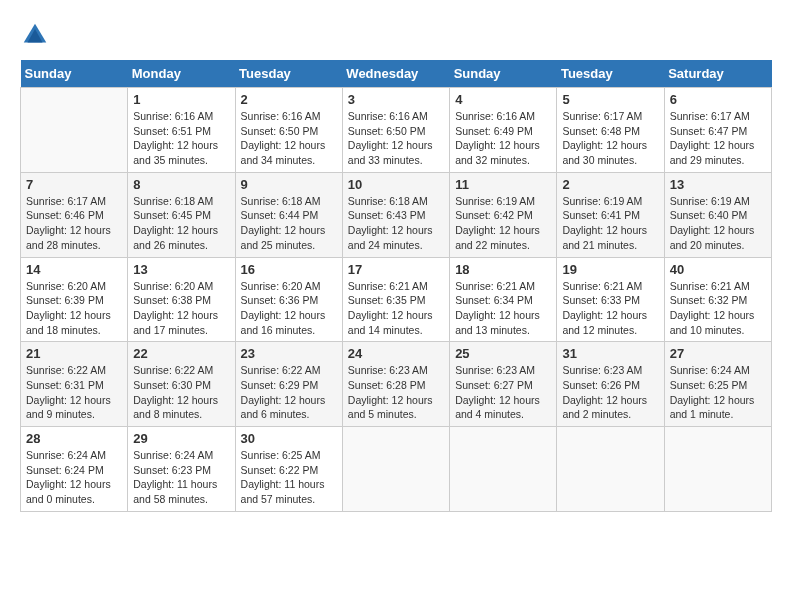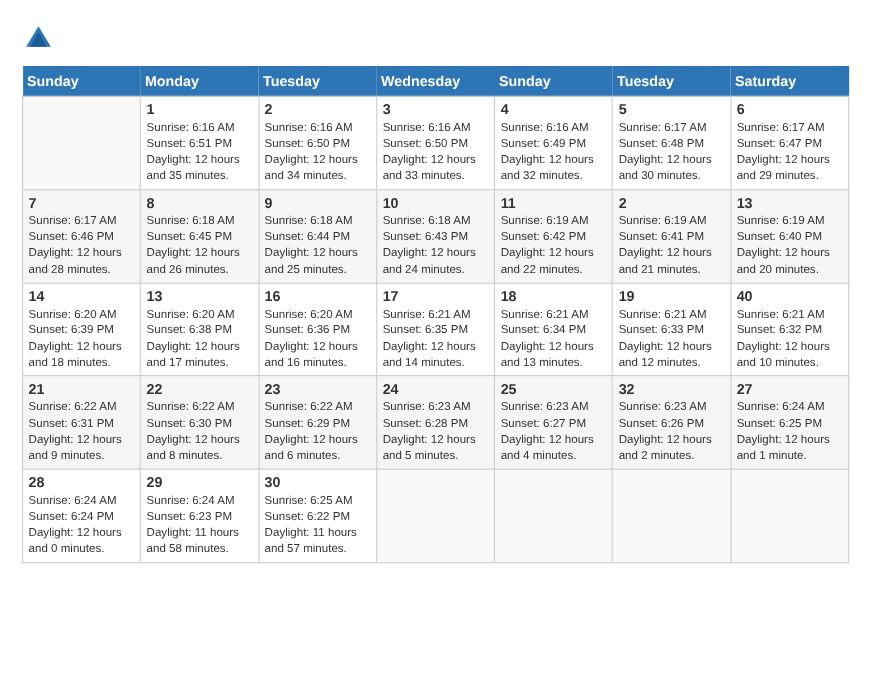--- a/index.html
+++ b/index.html
@@ -302,21 +302,21 @@
 and 5 minutes.</div>
         </td>
         <td>
           <span class="day-num">25</span>
           <div class="info" style="white-space: pre-line;">Sunrise: 6:23 AM
 Sunset: 6:27 PM
 Daylight: 12 hours
 and 4 minutes.</div>
         </td>
         <td>
-          <span class="day-num">32</span>
+          <span class="day-num">31</span>
           <div class="info" style="white-space: pre-line;">Sunrise: 6:23 AM
 Sunset: 6:26 PM
 Daylight: 12 hours
 and 2 minutes.</div>
         </td>
         <td>
           <span class="day-num">27</span>
           <div class="info" style="white-space: pre-line;">Sunrise: 6:24 AM
 Sunset: 6:25 PM
 Daylight: 12 hours

